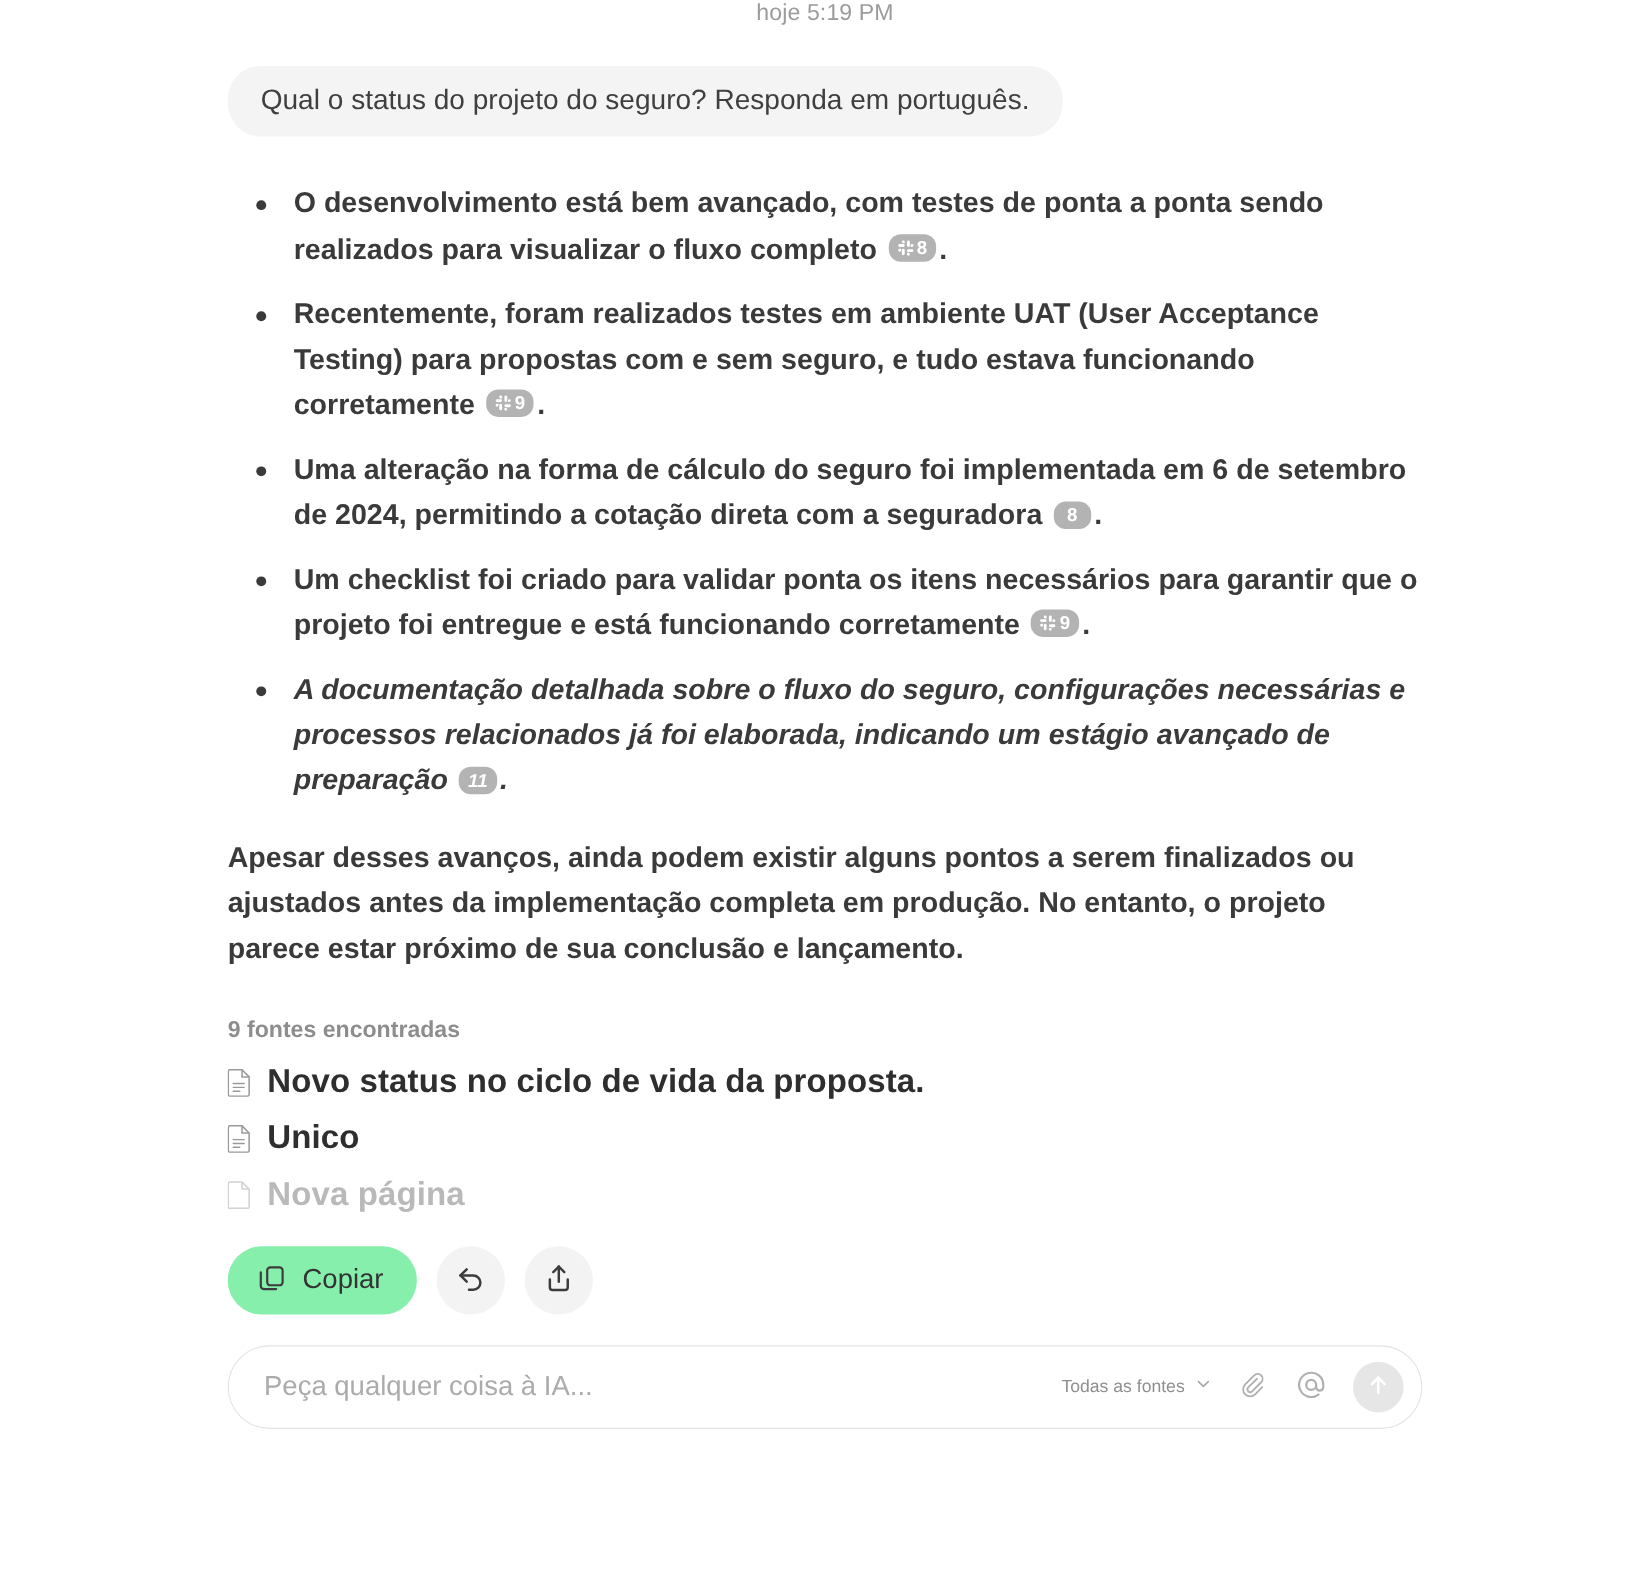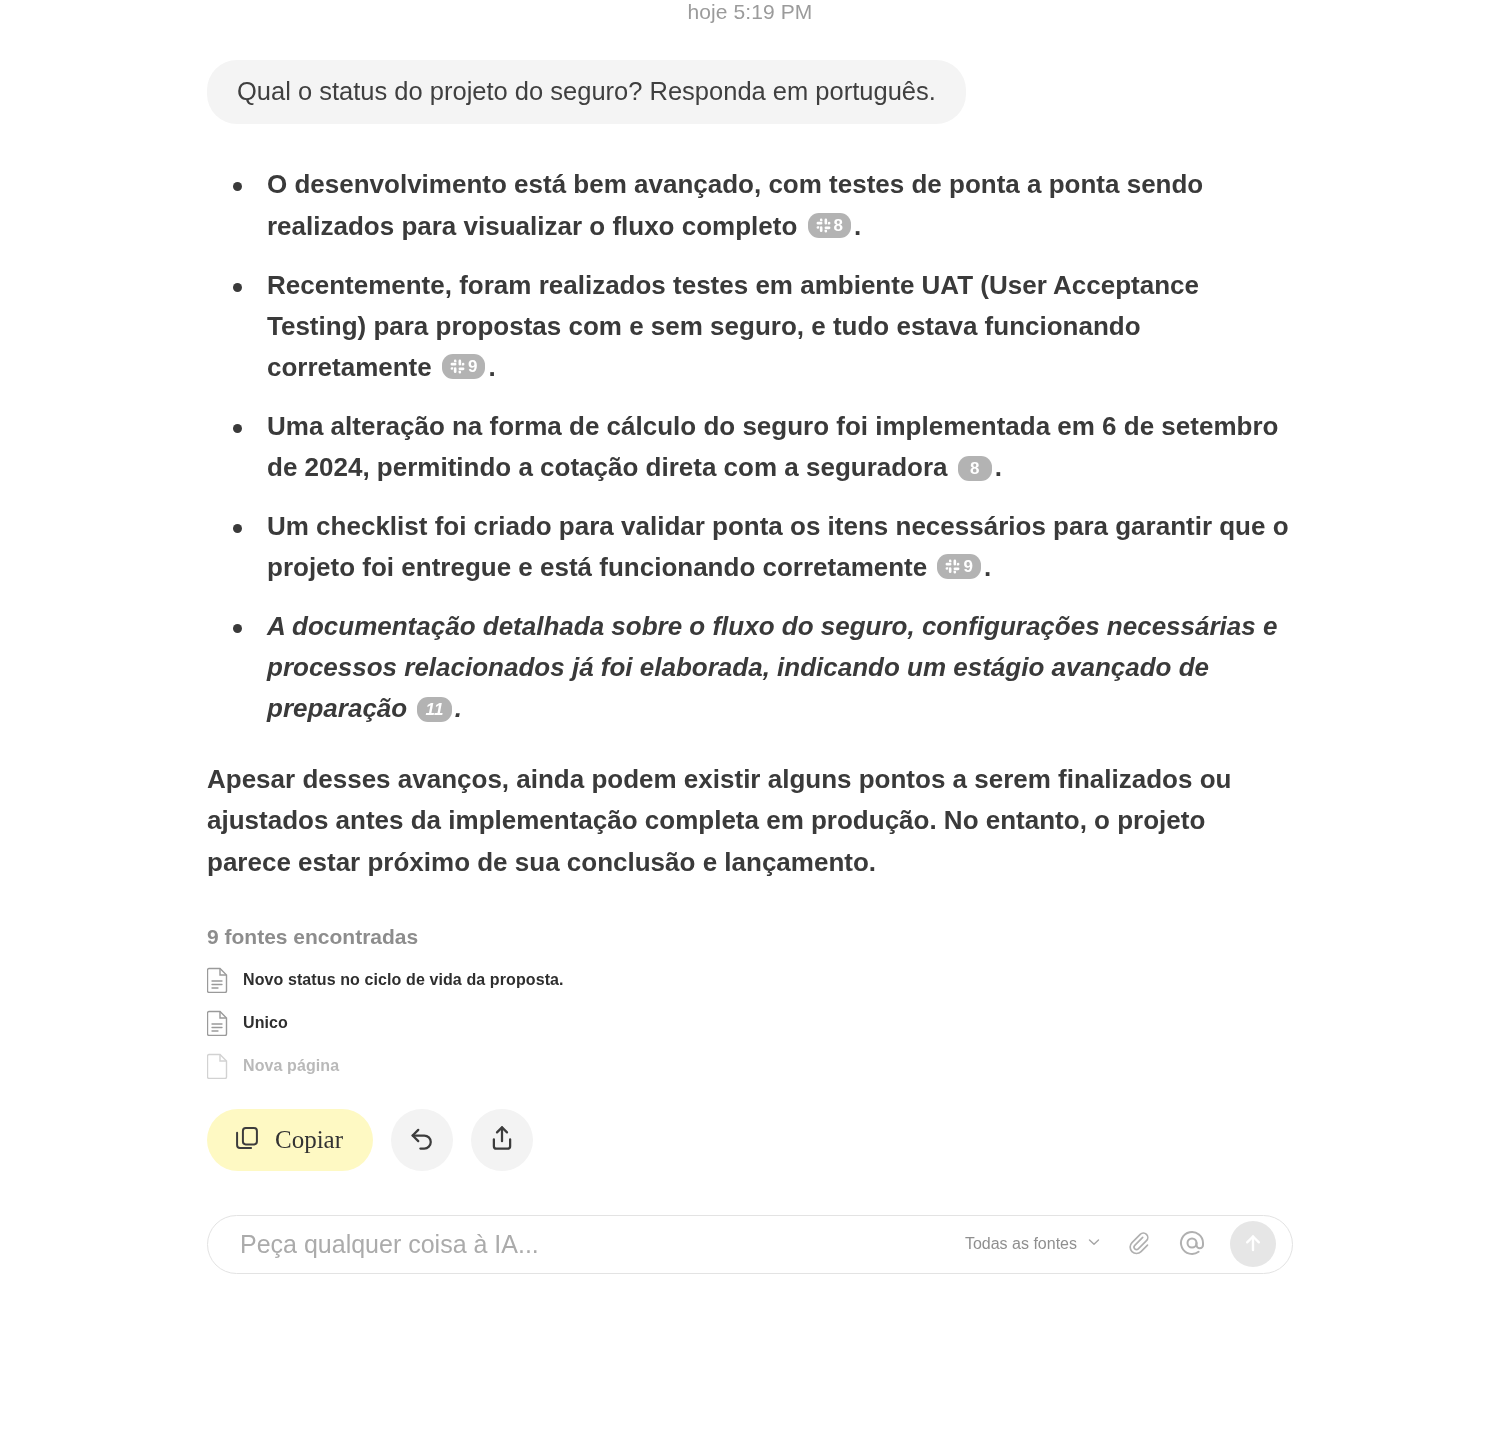--- a/index.html
+++ b/index.html
@@ -122,66 +122,66 @@
   .source-item {
     display: flex;
     align-items: center;
     gap: 14px;
     margin-bottom: 17px;
     cursor: pointer;
     width: fit-content;
   }
   .source-item .doc-icon { flex: none; width: 22px; height: 26px; display:block; }
   .source-item .src-title {
-    font-size: 16px;
+    font-size: 30px;
     font-weight: 700;
     color: #2e2e2e;
     letter-spacing: .1px;
   }
   .source-item.faded .src-title { color: #b9b9b9; font-weight: 700; }
 
   
   .actions {
     display: flex;
     align-items: center;
     gap: 18px;
     margin-top: 30px;
   }
   .btn-pill {
     display: inline-flex;
     align-items: center;
     gap: 14px;
-    background: #fef9c3;
+    background: #86efac;
     border: none;
     border-radius: 40px;
     height: 62px;
     padding: 0 30px 0 26px;
     cursor: pointer;
-    font-family: Liberation Serif, serif;
+    font-family: Liberation Sans, sans-serif;
   }
   .btn-pill .lbl {
     font-size: 25px;
     color: #333333;
     font-weight: 400;
   }
   .btn-round {
     width: 62px; height: 62px;
     border-radius: 50%;
     background: #f3f3f3;
     border: none;
     display: inline-flex;
     align-items: center;
     justify-content: center;
     cursor: pointer;
   }
 
   
   .composer {
-    margin-top: 44px;
-    height: 59px;
+    margin-top: 28px;
+    height: 76px;
     border: 1.5px solid #e3e3e3;
     border-radius: 38px;
     background: #ffffff;
     display: flex;
     align-items: center;
     padding: 0 16px 0 30px;
   }
   .composer .field {
     flex: 1 1 auto;
     border: none;

